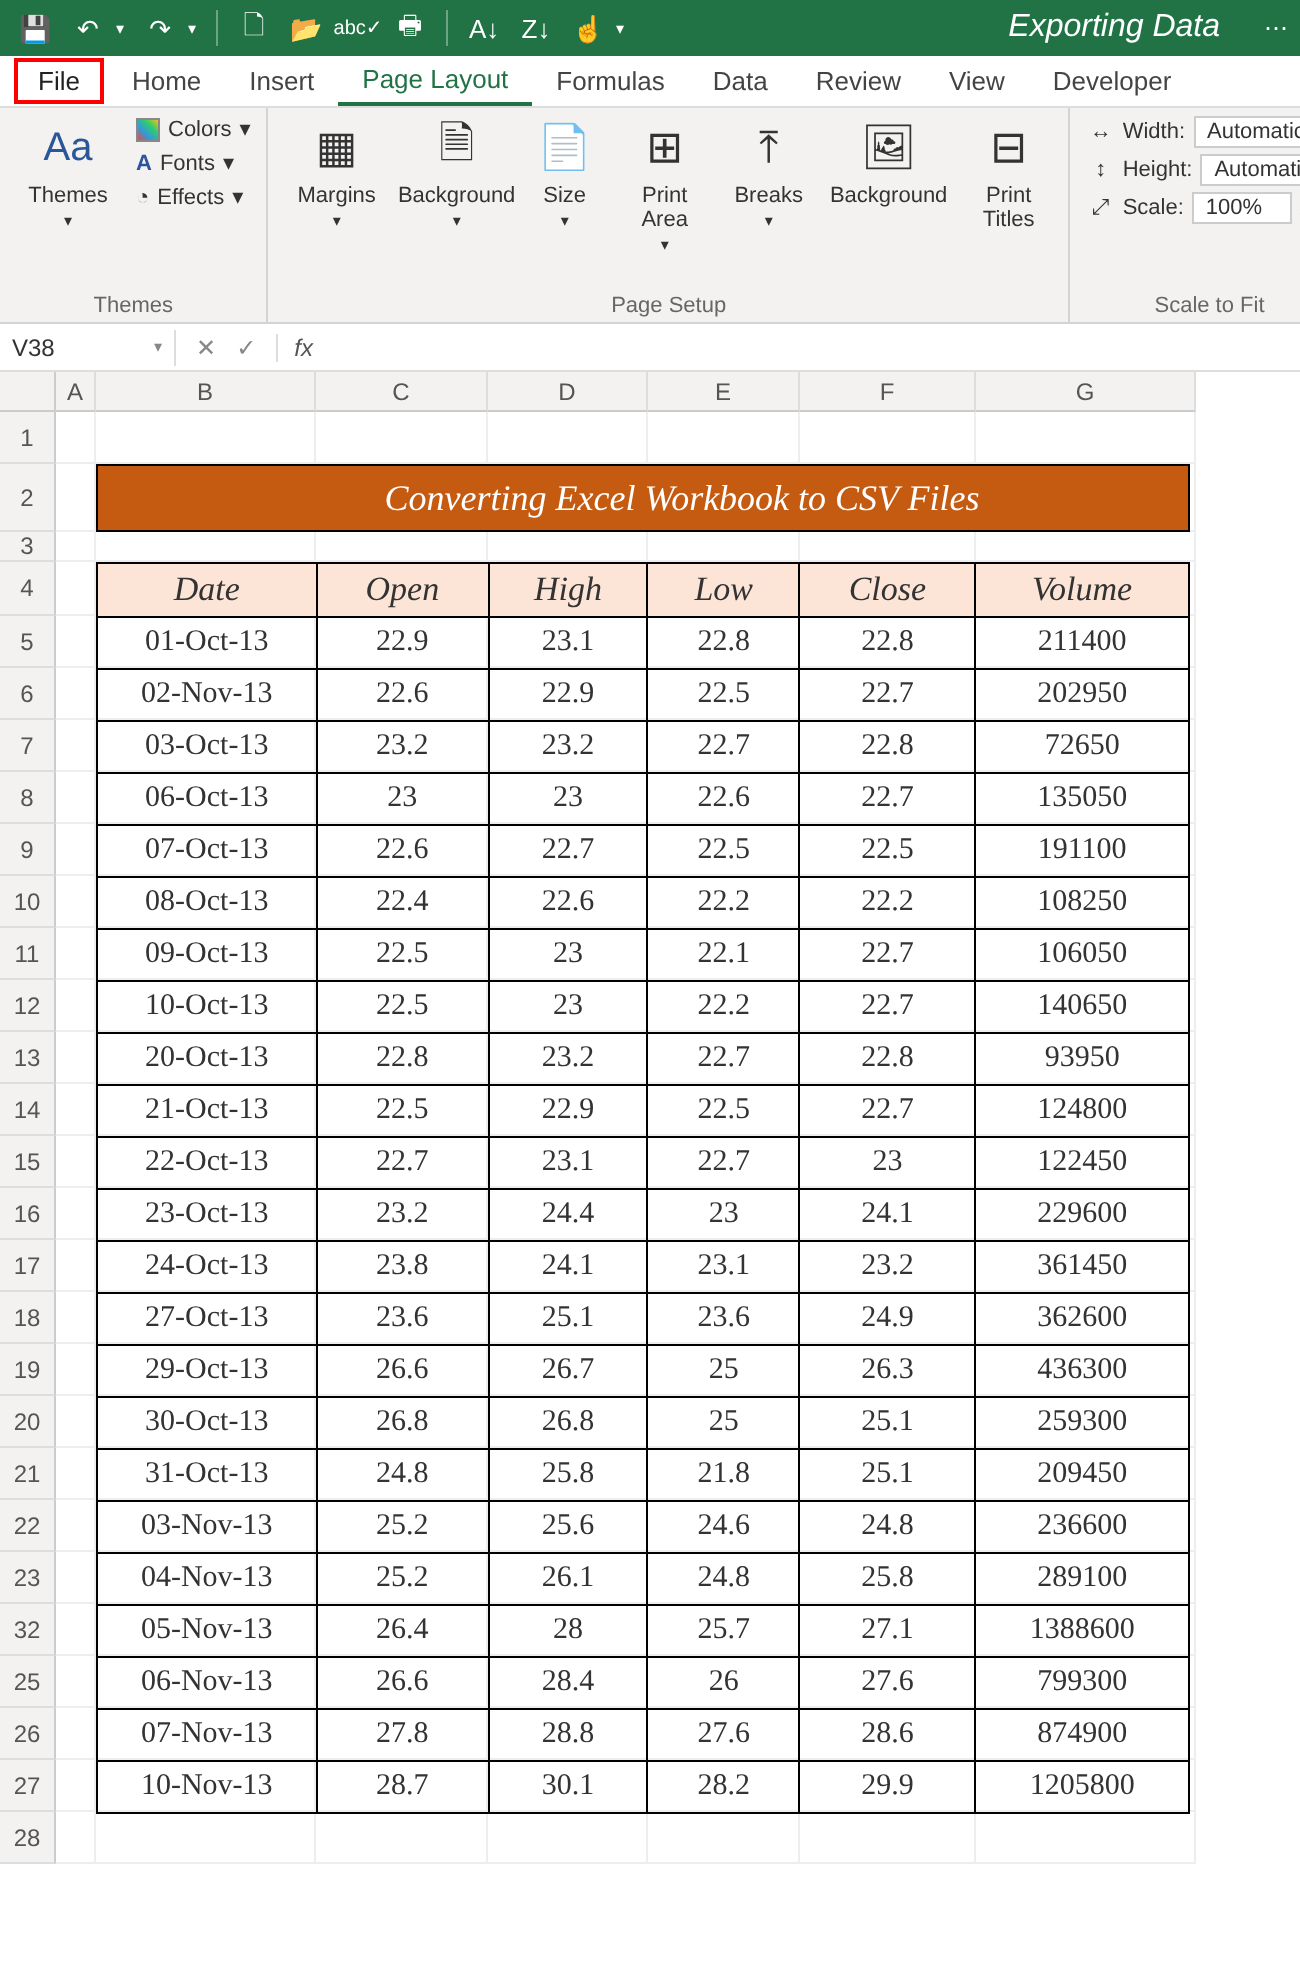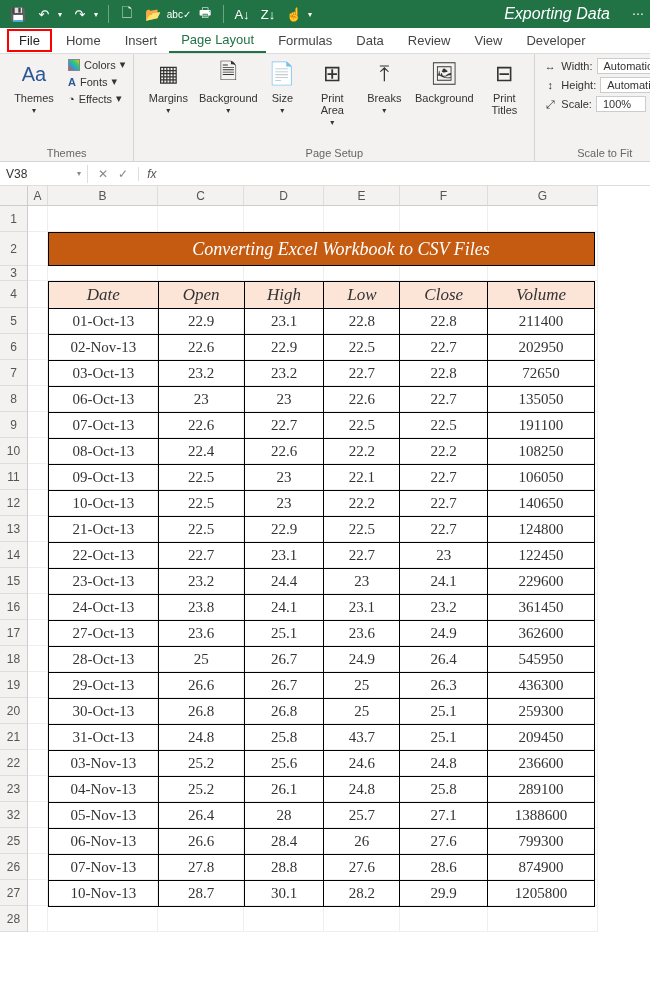--- a/index.html
+++ b/index.html
@@ -312,20 +312,28 @@
               </tr>
               <tr>
                 <td class="wB">10-Oct-13</td>
                 <td class="wC">22.5</td>
                 <td class="wD">23</td>
                 <td class="wE">22.2</td>
                 <td class="wF">22.7</td>
                 <td class="wG">140650</td>
               </tr>
               <tr>
+                <td class="wB">20-Oct-13</td>
+                <td class="wC">22.8</td>
+                <td class="wD">23.2</td>
+                <td class="wE">22.7</td>
+                <td class="wF">22.8</td>
+                <td class="wG">93950</td>
+              </tr>
+              <tr>
                 <td class="wB">21-Oct-13</td>
                 <td class="wC">22.5</td>
                 <td class="wD">22.9</td>
                 <td class="wE">22.5</td>
                 <td class="wF">22.7</td>
                 <td class="wG">124800</td>
               </tr>
               <tr>
                 <td class="wB">22-Oct-13</td>
                 <td class="wC">22.7</td>
@@ -352,48 +360,40 @@
               </tr>
               <tr>
                 <td class="wB">27-Oct-13</td>
                 <td class="wC">23.6</td>
                 <td class="wD">25.1</td>
                 <td class="wE">23.6</td>
                 <td class="wF">24.9</td>
                 <td class="wG">362600</td>
               </tr>
               <tr>
-                <td class="wB">28-Oct-13</td>
-                <td class="wC">25</td>
-                <td class="wD">26.7</td>
-                <td class="wE">24.9</td>
-                <td class="wF">26.4</td>
-                <td class="wG">545950</td>
-              </tr>
-              <tr>
                 <td class="wB">29-Oct-13</td>
                 <td class="wC">26.6</td>
                 <td class="wD">26.7</td>
                 <td class="wE">25</td>
                 <td class="wF">26.3</td>
                 <td class="wG">436300</td>
               </tr>
               <tr>
                 <td class="wB">30-Oct-13</td>
                 <td class="wC">26.8</td>
                 <td class="wD">26.8</td>
                 <td class="wE">25</td>
                 <td class="wF">25.1</td>
                 <td class="wG">259300</td>
               </tr>
               <tr>
                 <td class="wB">31-Oct-13</td>
                 <td class="wC">24.8</td>
                 <td class="wD">25.8</td>
-                <td class="wE">43.7</td>
+                <td class="wE">21.8</td>
                 <td class="wF">25.1</td>
                 <td class="wG">209450</td>
               </tr>
               <tr>
                 <td class="wB">03-Nov-13</td>
                 <td class="wC">25.2</td>
                 <td class="wD">25.6</td>
                 <td class="wE">24.6</td>
                 <td class="wF">24.8</td>
                 <td class="wG">236600</td>

